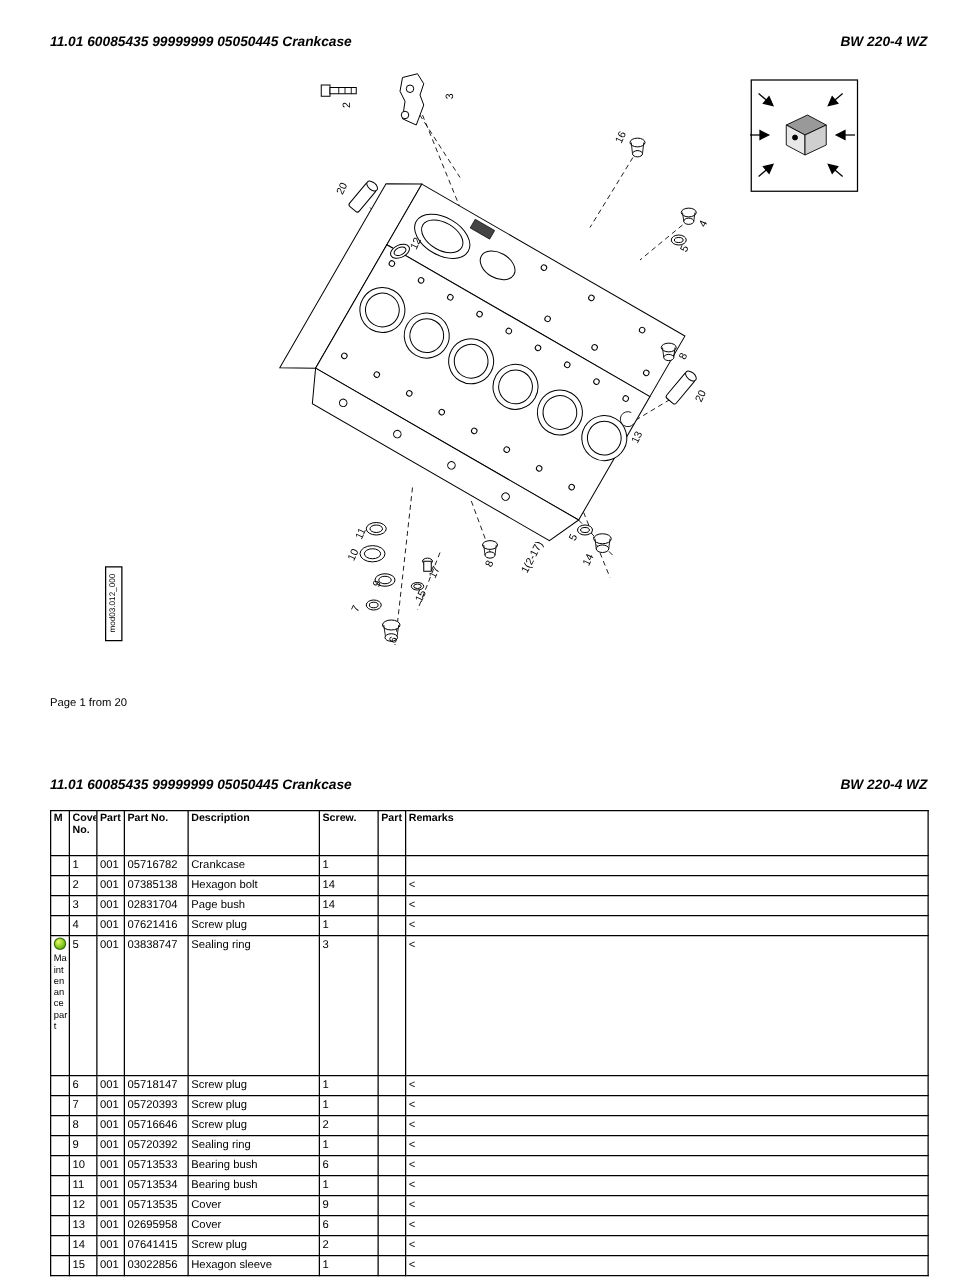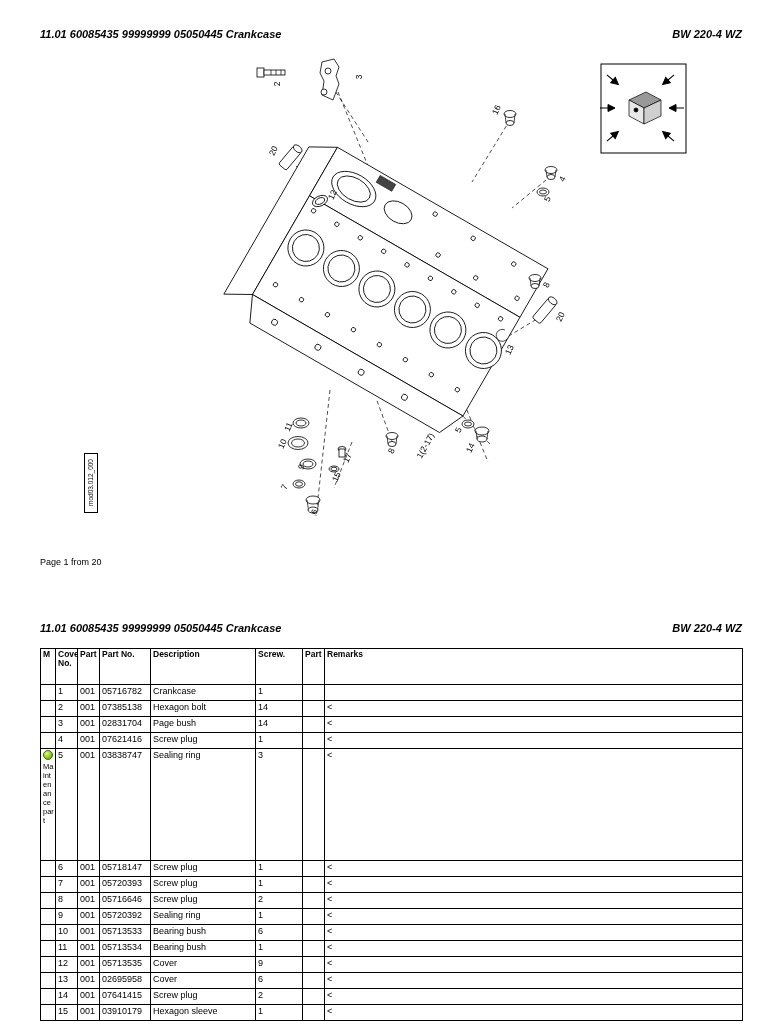--- a/index.html
+++ b/index.html
@@ -433,20 +433,20 @@
         <td>07641415</td>
         <td>Screw plug</td>
         <td>2</td>
         <td></td>
         <td>&lt;</td>
       </tr>
       <tr>
         <td></td>
         <td>15</td>
         <td>001</td>
-        <td>03910179</td>
+        <td>03022856</td>
         <td>Hexagon sleeve</td>
         <td>1</td>
         <td></td>
         <td>&lt;</td>
       </tr>
     </tbody>
 </table>
 
 </body></html>

